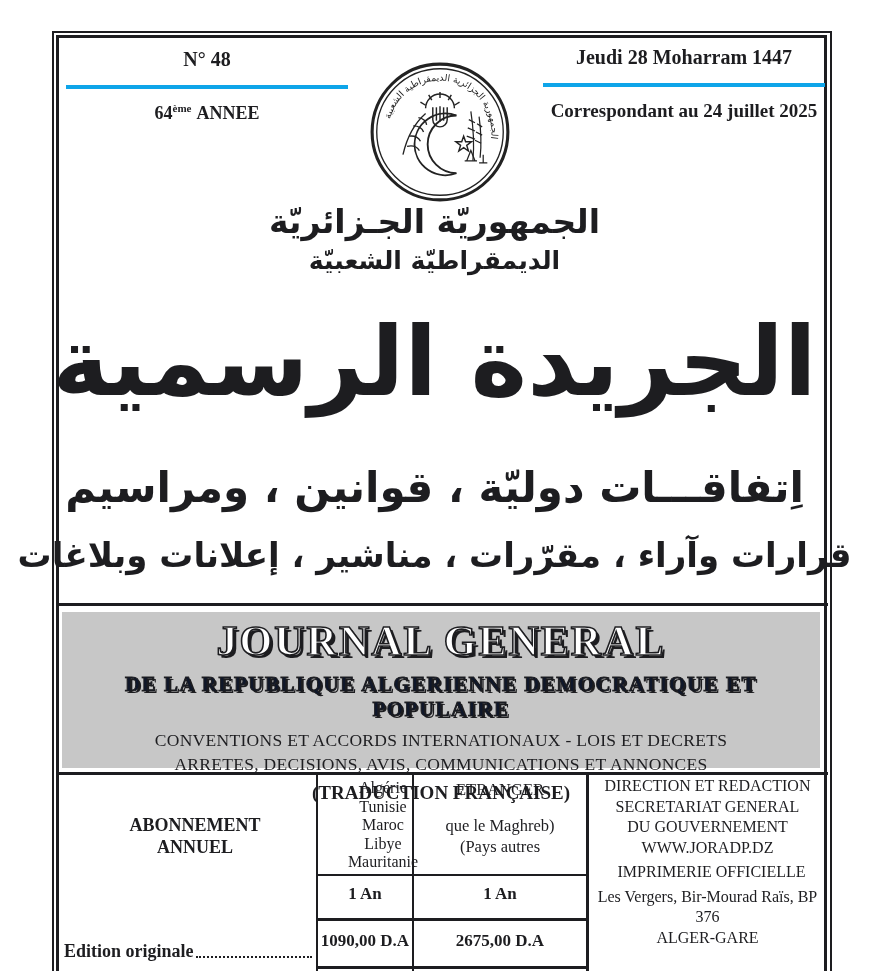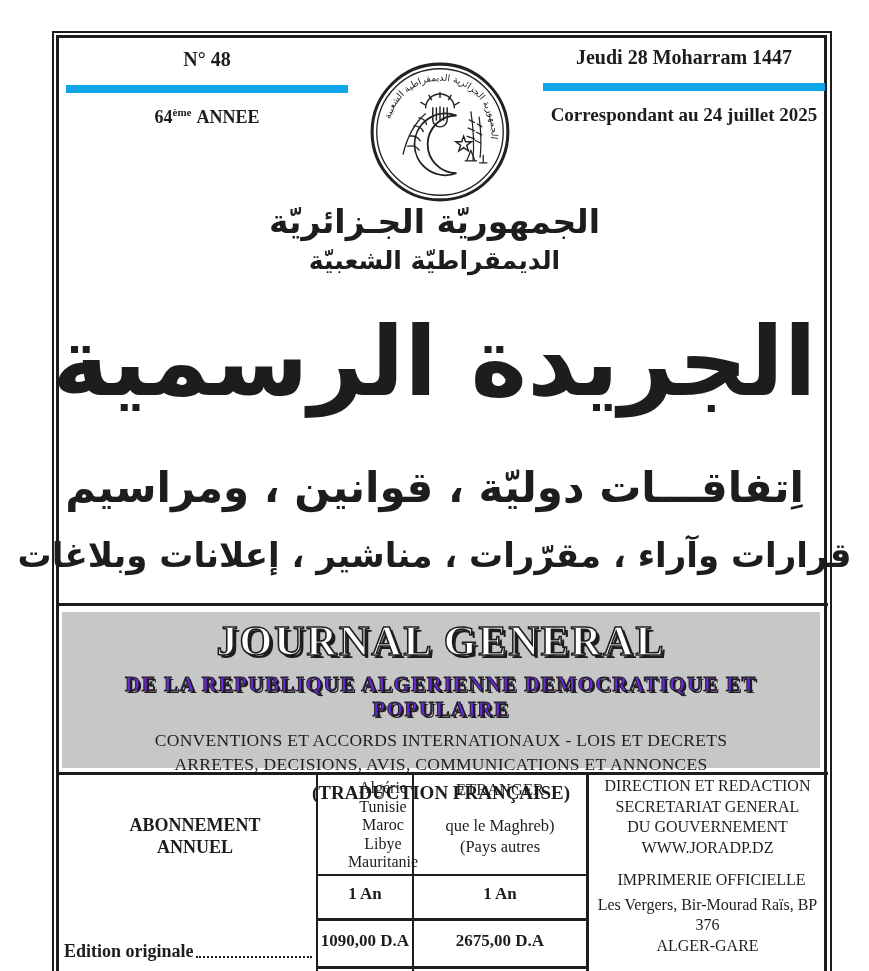--- a/index.html
+++ b/index.html
@@ -9,21 +9,21 @@
     font-family:"Liberation Serif", serif;
   }
   .abs{position:absolute;}
   
   .border-outer{left:52px;top:31px;width:776px;height:1000px;border:2px solid #1d1d20;}
   .border-inner{left:56px;top:35px;width:765px;height:1000px;border:3px solid #1d1d20;}
   
   .hdr{width:282px;text-align:center;font-weight:bold;}
   .hdr-left{left:66px;top:48px;}
   .hdr-right{left:543px;top:46px;}
-  .hdr .top{font-size:20px;padding-bottom:14px;border-bottom:8px solid #0ea5e9;}
+  .hdr .top{font-size:20px;padding-bottom:14px;border-bottom:4px solid #0ea5e9;}
   .hdr .bottom{font-size:18px;padding-top:13px;}
   .hdr-right .bottom{font-size:19px;}
   .hdr sup{font-size:11px;}
   .yw{margin-left:5px;}
   
   .emblem{left:368px;top:60px;width:144px;height:144px;}
   
   .ar{left:0;right:0;text-align:center;direction:rtl;
       font-family:"DejaVu Sans", sans-serif;font-weight:bold;white-space:nowrap;}
   .ar1{top:202px;font-size:33px;}
@@ -34,21 +34,21 @@
   
   .sep{left:57px;top:603px;width:771px;height:3px;background:#1d1d20;}
   
   .banner{left:62px;top:612px;width:758px;height:156px;text-align:center;}
   .banner-title{
     margin-top:5px;font-size:42px;font-weight:bold;letter-spacing:2px;
     color:#ffffff;-webkit-text-stroke:1.6px #1d1d20;text-shadow:3px 3px 0 #1d1d20;
   }
   .banner-sub{
     margin-top:7px;font-size:21px;font-weight:bold;letter-spacing:1.5px;
-    color:#6d28d9;-webkit-text-stroke:1px #1d1d20;text-shadow:2px 2px 0 #1d1d20;
+    color:#0f172a;-webkit-text-stroke:1px #1d1d20;text-shadow:2px 2px 0 #1d1d20;
   }
   .banner-line{margin-top:8px;font-size:17.5px;letter-spacing:.3px;}
   .banner-line2{margin-top:3px;font-size:17.5px;letter-spacing:.3px;}
   .banner-trad{margin-top:7px;font-size:19px;font-weight:bold;}
   
   .t-top{left:57px;top:772px;width:771px;height:3px;background:#1d1d20;}
   .tv{top:775px;width:2px;height:200px;background:#1d1d20;}
   .tv1{left:316px;}
   .tv2{left:412px;}
   .tv3{left:586px;width:3px;}
@@ -64,21 +64,21 @@
   .leader{flex:1;border-bottom:2.5px dotted #1d1d20;margin:0 2px 4px 2px;}
   .countries{left:336px;top:779px;width:94px;font-size:16px;line-height:18.5px;}
   .etranger{left:414px;top:780px;width:172px;font-size:16.5px;line-height:19px;}
   .etr-note{margin-top:16px;line-height:21px;}
   .period{top:884px;font-size:17px;font-weight:bold;}
   .p2{left:318px;width:94px;}
   .p3{left:414px;width:172px;}
   .price{top:931px;font-size:17px;font-weight:bold;}
   .contact{left:590px;top:776px;width:235px;font-size:16px;line-height:20.5px;}
   .contact .g1{margin-top:6px;}
-  .contact .g2{margin-top:12px;padding-left:8px;}
+  .contact .g2{margin-top:4px;padding-left:8px;}
   .contact .g3{margin-top:4px;}
 </style>
 </head>
 <body>
 
 <div class="abs border-outer"></div>
 <div class="abs border-inner"></div>
 
 <div class="abs hdr hdr-left">
   <div class="top">N° 48</div>

